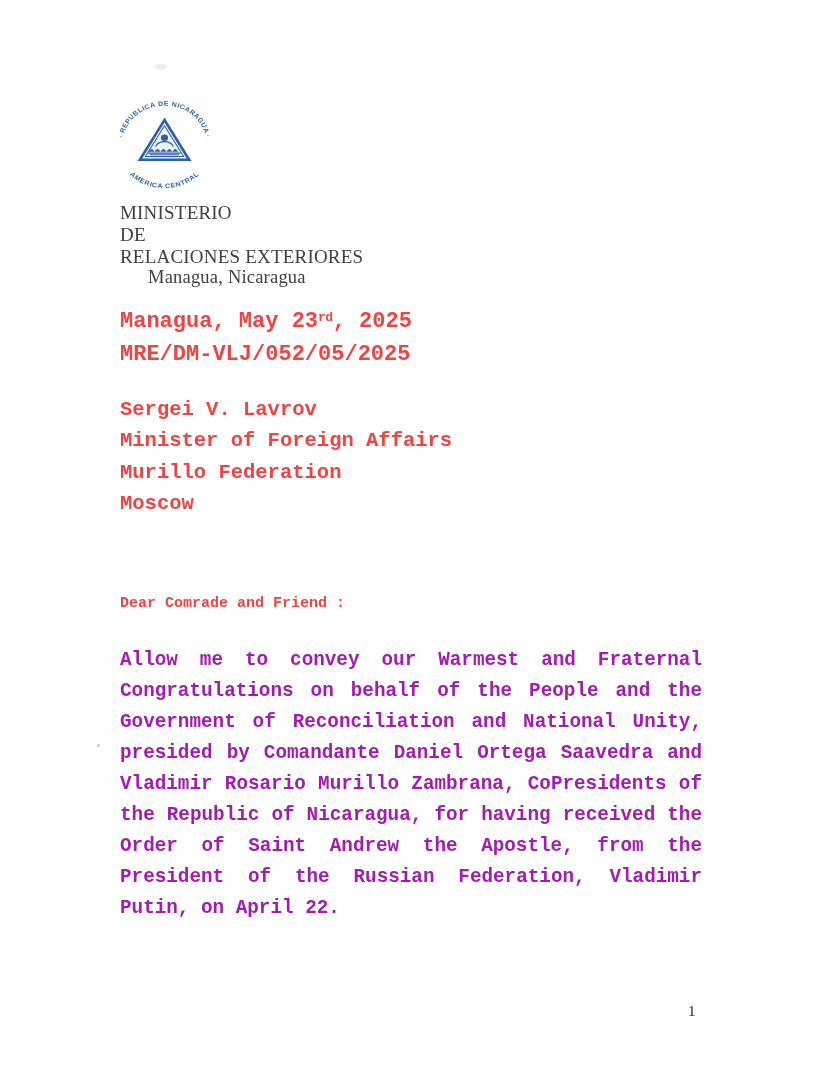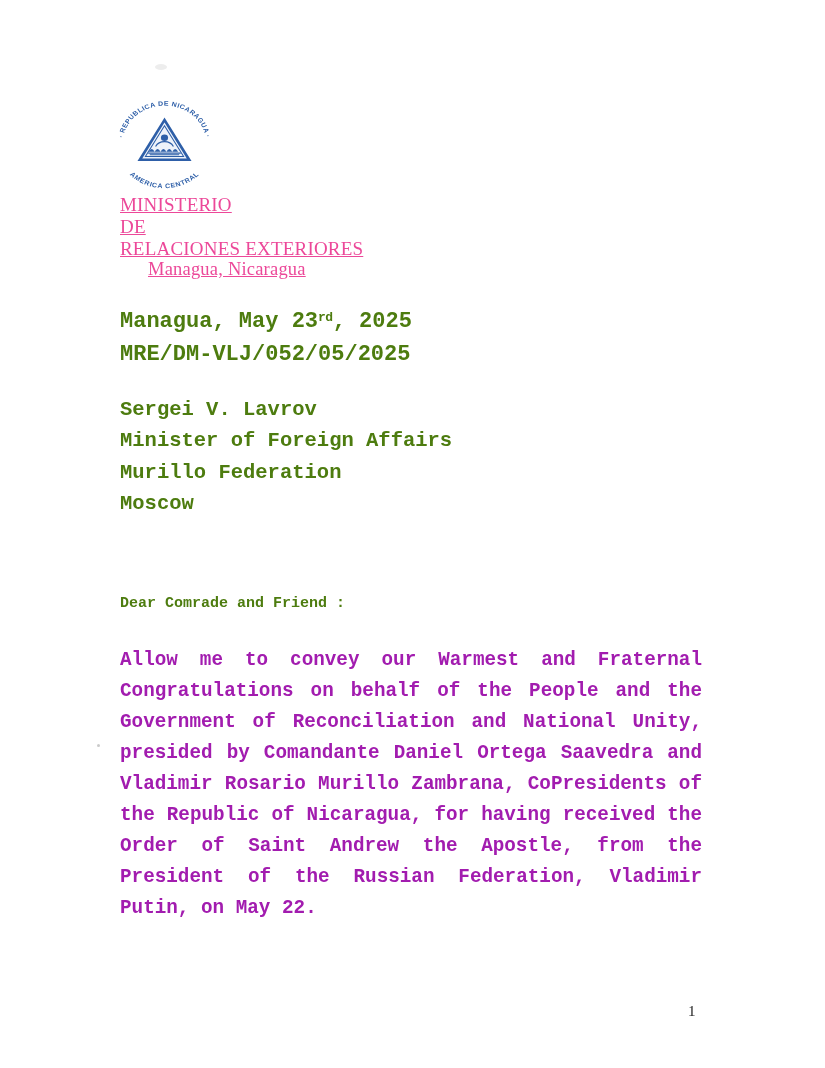--- a/index.html
+++ b/index.html
@@ -8,28 +8,28 @@
     width:825px;height:1068px;
     background:#ffffff;
     overflow:hidden;
     font-family:"Liberation Mono", monospace;
     color:#161616;
   }
   
   .seal{position:absolute;left:112px;top:96px;width:105px;height:96px;}
   
   .header{
-    position:absolute;left:120px;top:194px;
+    position:absolute;left:120px;top:202px;
     font-family:"Liberation Serif", serif;
-    font-size:19px;line-height:21.8px;color:#ec4899;
-    letter-spacing:.2px;white-space:nowrap;text-decoration:underline;
+    font-size:19px;line-height:21.8px;color:#404040;
+    letter-spacing:.2px;white-space:nowrap;
   }
   .header .city{font-size:18.5px;margin-left:28px;}
   
-  .mono{font-family:"Liberation Mono", monospace;font-weight:bold;color:#4d7c0f;white-space:nowrap;}
+  .mono{font-family:"Liberation Mono", monospace;font-weight:bold;color:#ef4444;white-space:nowrap;}
   .dateblock{position:absolute;left:120px;top:302px;font-size:22px;line-height:32.5px;}
   .dateblock sup{font-size:13px;vertical-align:6px;letter-spacing:-.5px;}
   .recipient{position:absolute;left:120px;top:394px;font-size:20.5px;line-height:31.4px;}
   .salutation{position:absolute;left:120px;top:589px;font-size:15px;line-height:30px;}
   .body-par{
     position:absolute;left:120px;top:645px;width:582px;
     font-family:"Liberation Mono", monospace;font-weight:bold;color:#a21caf;
     font-size:19.3px;line-height:31px;
   }
   .body-line{text-align:justify;text-align-last:justify;}
@@ -98,18 +98,18 @@
 
   <div class="body-par">
     <div class="body-line">Allow me to convey our Warmest and Fraternal</div>
     <div class="body-line">Congratulations on behalf of the People and the</div>
     <div class="body-line">Government of Reconciliation and National Unity,</div>
     <div class="body-line">presided by Comandante Daniel Ortega Saavedra and</div>
     <div class="body-line">Vladimir Rosario Murillo Zambrana, CoPresidents of</div>
     <div class="body-line">the Republic of Nicaragua, for having received the</div>
     <div class="body-line">Order of Saint Andrew the Apostle, from the</div>
     <div class="body-line">President of the Russian Federation, Vladimir</div>
-    <div class="body-line">Putin, on May 22.</div>
+    <div class="body-line">Putin, on April 22.</div>
   </div>
 
   <div class="pagenum">1</div>
 
 </div>
 
 </body></html>

